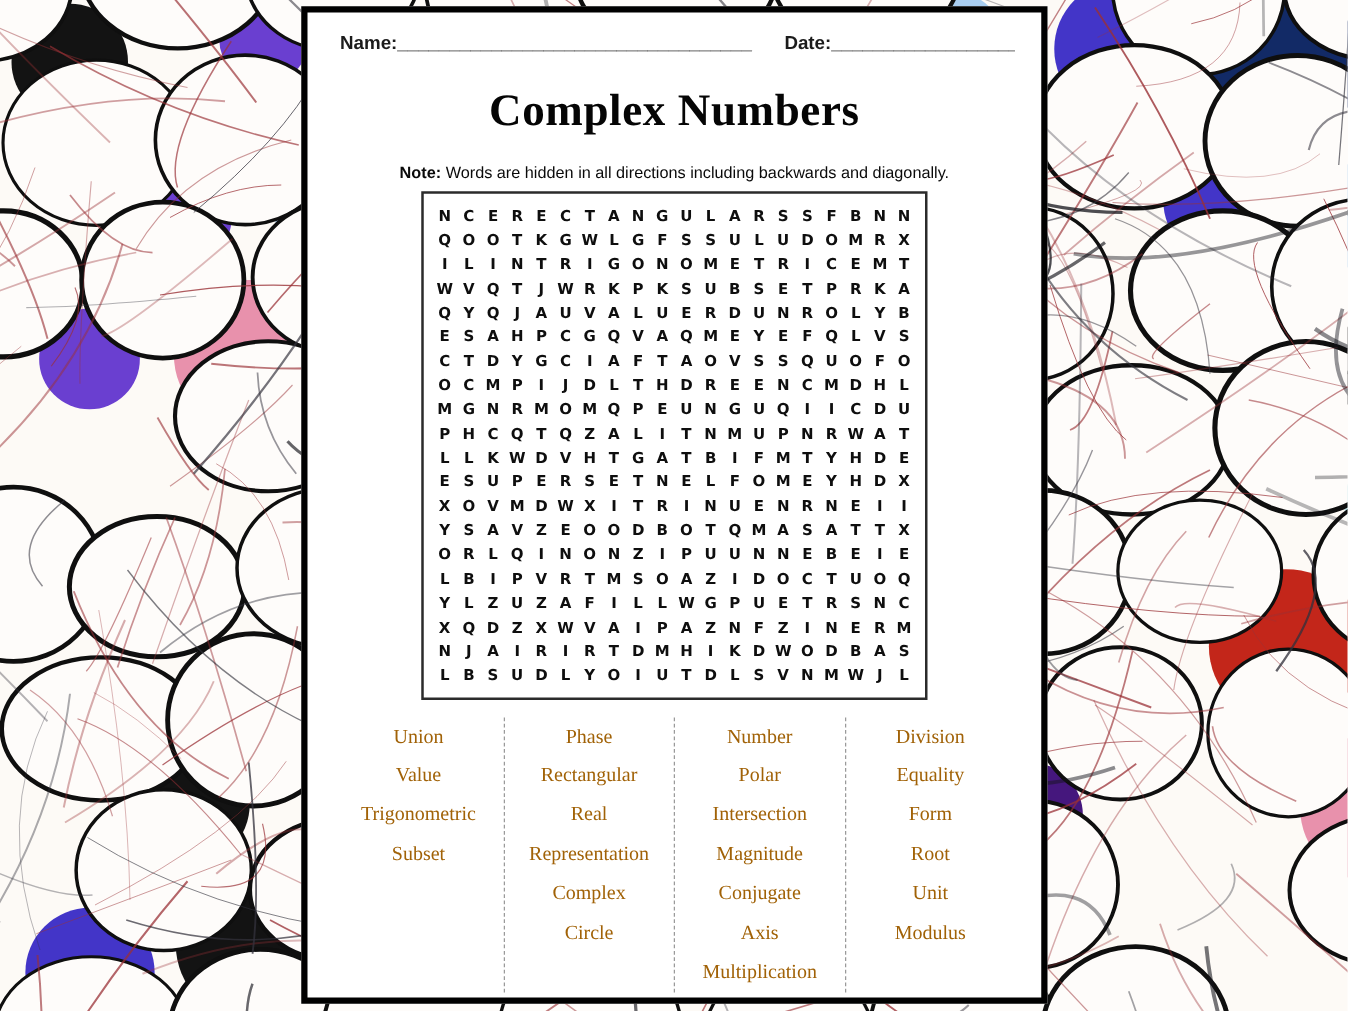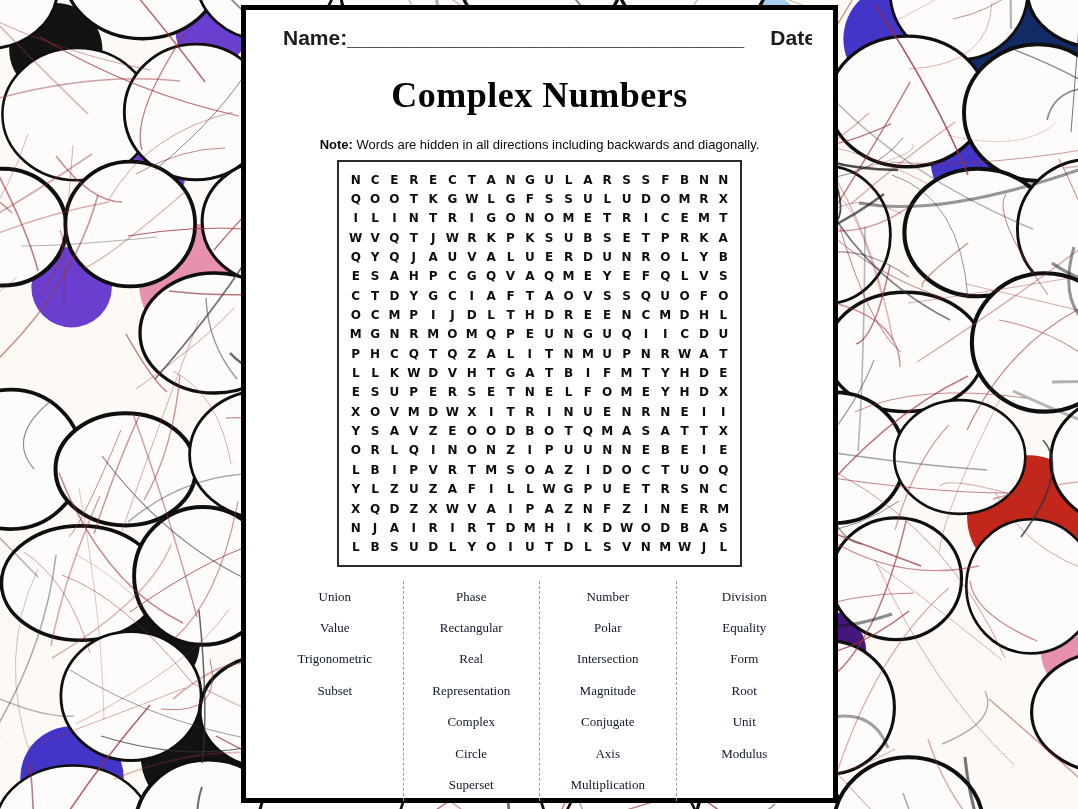--- a/index.html
+++ b/index.html
@@ -2,37 +2,37 @@
 <html><head>
 <meta charset="utf-8">
 <style>
   *{margin:0;padding:0;box-sizing:border-box;}
   html,body{width:1078px;height:809px;overflow:hidden;}
   body{position:relative;background:#fdfaf6;font-family:"Liberation Sans",sans-serif;}
   #bg-art{position:absolute;left:0;top:0;z-index:0;}
   .panel{position:absolute;left:241px;top:5px;width:597px;height:798px;background:#ffffff;
          border:5px solid #000;padding:0 21px;z-index:1;}
   .name-row{display:flex;align-items:baseline;white-space:nowrap;overflow:hidden;
-            font-family:"Liberation Sans",sans-serif;font-weight:bold;font-size:21px;
-            color:#1c1c1c;margin:16px 0 0 16px;}
+            font-family:"Liberation Sans",sans-serif;font-weight:bold;font-size:15px;
+            color:#1c1c1c;margin:16px 0 0 5px;}
   .date-label{margin-left:26px;}
   .blank-line{letter-spacing:0;}
   .title{font-family:"Liberation Serif",serif;font-weight:bold;font-size:36px;
          text-align:center;margin-top:24px;color:#050505;letter-spacing:.5px;}
   .note-row{text-align:center;font-size:13px;color:#0a0a0a;margin-top:21px;}
   .note-label{font-weight:bold;}
   .grid-box{width:405px;margin:8px auto 0;border:2px solid #2b2b2b;padding:8px 7px;background:#fff;}
   .g-row{display:flex;justify-content:center;}
   .g-cell{width:19.45px;height:19.35px;display:flex;align-items:center;justify-content:center;
           font-family:"DejaVu Sans",sans-serif;font-weight:bold;font-size:12px;color:#0e0e0e;}
   .word-list{display:flex;margin-top:14px;}
   .w-col{flex:1;}
   .w-col.sep{border-right:1px dashed #9a9a9a;}
   .w-item{height:31.4px;display:flex;align-items:center;justify-content:center;
-          font-family:"Liberation Serif",serif;font-size:13px;color:#0f172a;}
+          font-family:"Liberation Serif",serif;font-size:16px;color:#a16207;}
 </style>
 </head>
 <body>
 
 <svg id="bg-art" width="1078" height="809" viewBox="0 0 1078 809" aria-hidden="true">
     <circle cx="55.8" cy="49.5" r="46.6" fill="#131313"></circle>
     <circle cx="211.2" cy="31.5" r="35.8" fill="#6a3fd0"></circle>
     <circle cx="476.0" cy="50.3" r="34.7" fill="#e53418"></circle>
     <circle cx="761.4" cy="36.6" r="43.4" fill="#a8cdf0"></circle>
     <circle cx="898.3" cy="39.1" r="54.9" fill="#4335c8"></circle>
@@ -874,21 +874,20 @@
         <div class="w-item">Trigonometric</div>
         <div class="w-item">Subset</div>
       </div>
       <div class="w-col sep">
         <div class="w-item">Phase</div>
         <div class="w-item">Rectangular</div>
         <div class="w-item">Real</div>
         <div class="w-item">Representation</div>
         <div class="w-item">Complex</div>
         <div class="w-item">Circle</div>
-        <div class="w-item">Superset</div>
       </div>
       <div class="w-col sep">
         <div class="w-item">Number</div>
         <div class="w-item">Polar</div>
         <div class="w-item">Intersection</div>
         <div class="w-item">Magnitude</div>
         <div class="w-item">Conjugate</div>
         <div class="w-item">Axis</div>
         <div class="w-item">Multiplication</div>
       </div>

